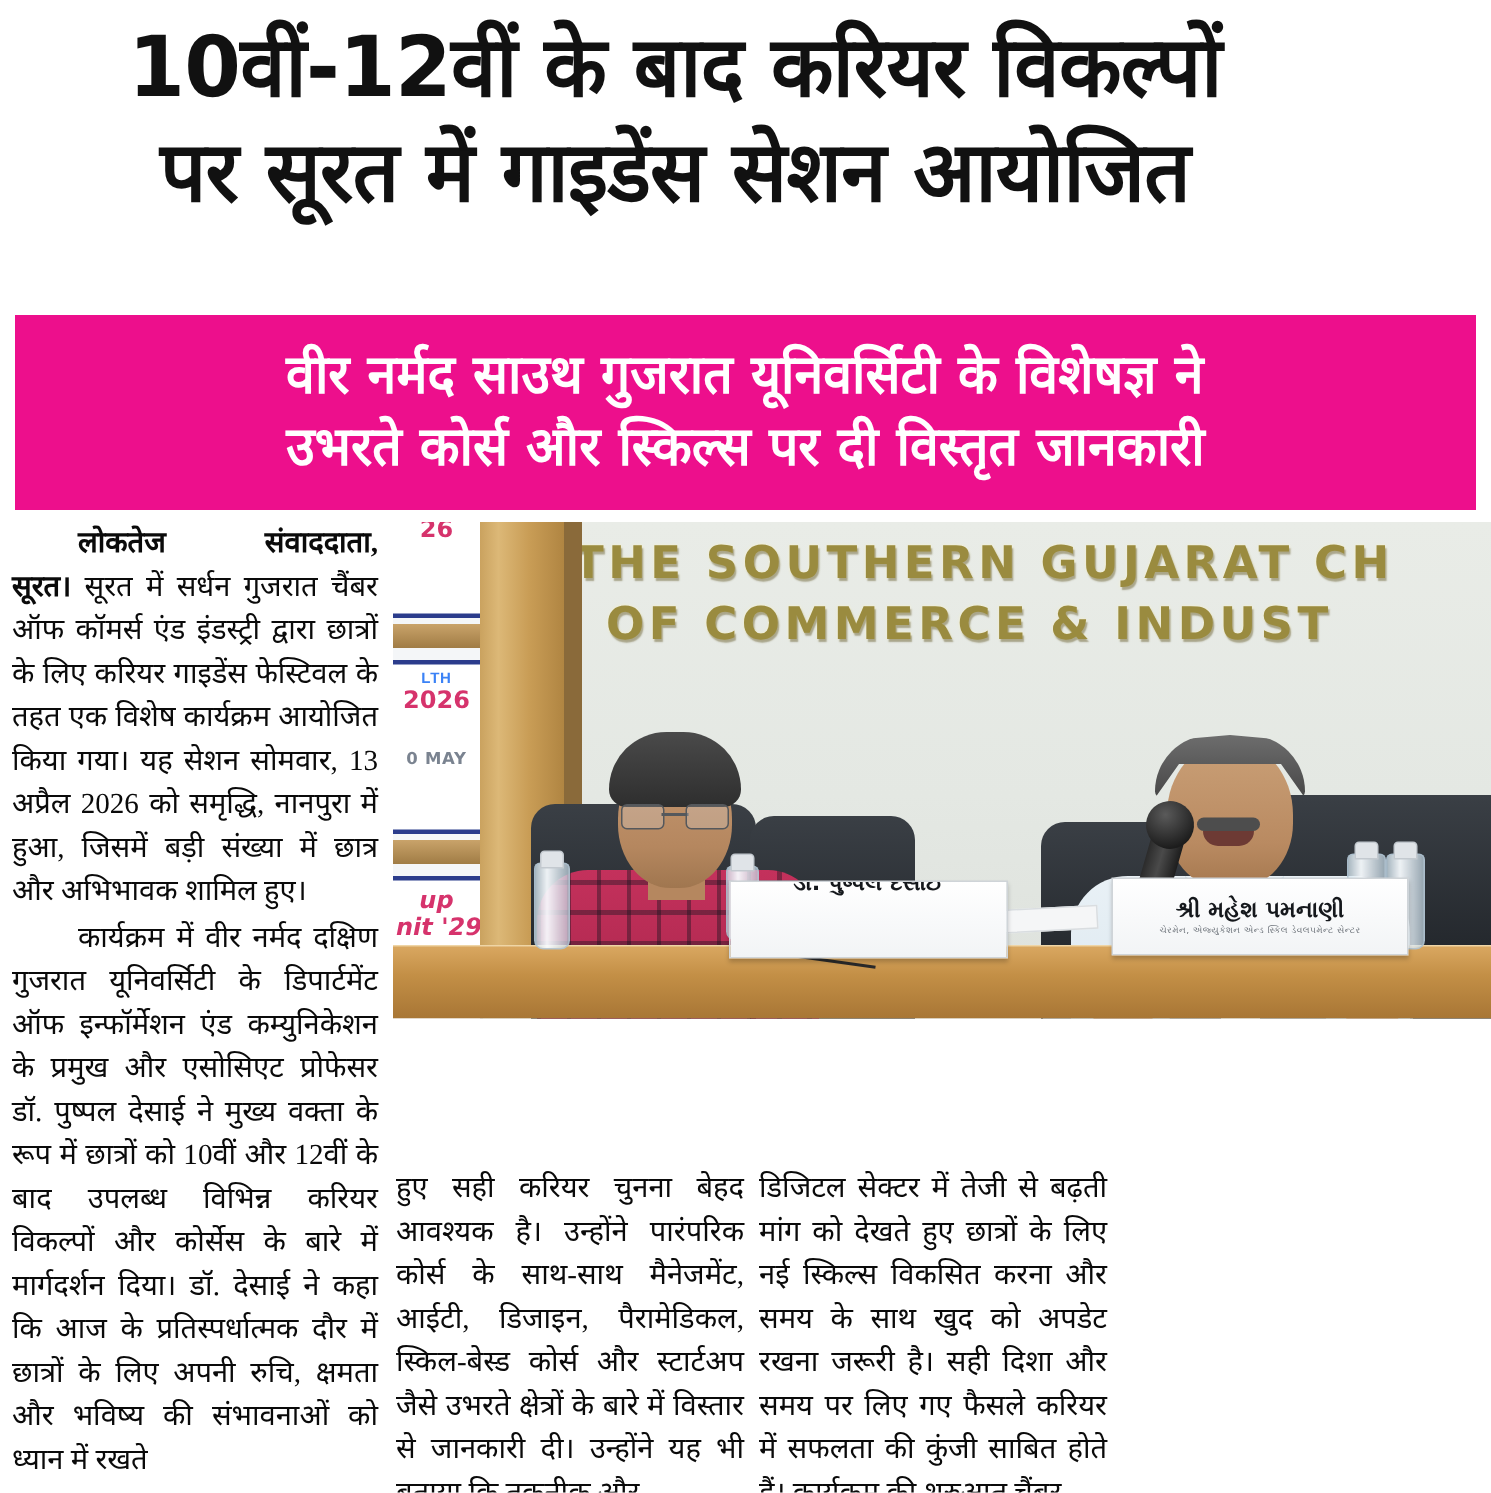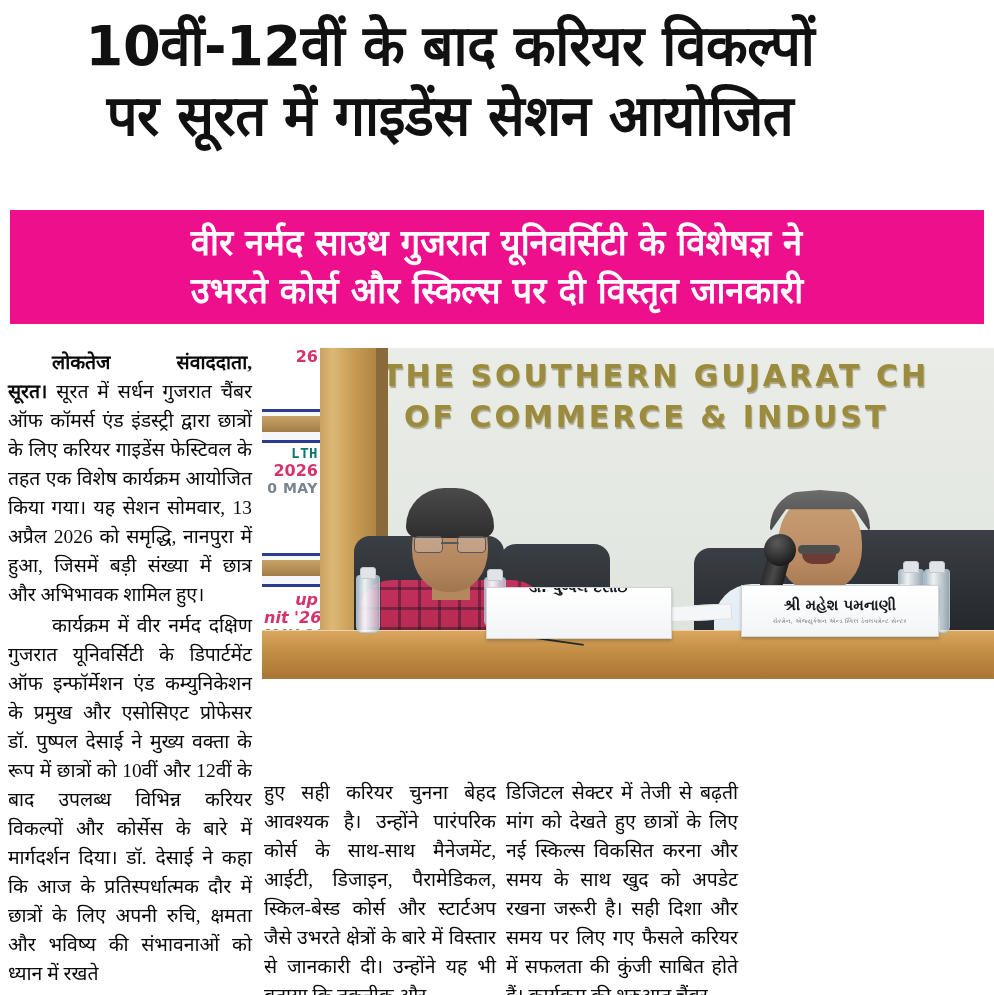--- a/index.html
+++ b/index.html
@@ -49,21 +49,21 @@
   .headline-line + .headline-line {
     margin-top: 14px;
   }
 
   
   .subhead-banner {
     position: absolute;
     left: 10px;
     top: 210px;
     width: 974px;
-    height: 114px;
+    height: 130px;
     background: #ED0F8C;
     box-sizing: border-box;
     display: flex;
     flex-direction: column;
     align-items: center;
     justify-content: center;
     padding: 4px 14px;
   }
   .subhead-line {
     font-family: "DejaVu Sans", "Liberation Sans", sans-serif;
@@ -161,38 +161,38 @@
     border-right: 2px solid #cfd4d8;
   }
   .bn {
     position: absolute;
     left: 0; width: 58px;
     background: #ffffff;
     border-top: 3px solid #2b3c8c;
     border-bottom: 3px solid #2b3c8c;
     box-sizing: border-box;
     padding: 4px 2px;
-    text-align: right;
+    text-align: center;
     overflow: hidden;
   }
   .bn .t1 {
-    font-family: Liberation Mono, monospace;
-    font-weight: 700; font-size: 14px; color: #0f766e;
+    font-family: Liberation Sans, sans-serif;
+    font-weight: 700; font-size: 10px; color: #3b82f6;
     letter-spacing: .5px; line-height: 1.1;
     white-space: nowrap;
   }
   .bn .t2 {
     font-family: "DejaVu Sans", "Liberation Sans", sans-serif;
     font-weight: 700; font-size: 16px; color: #d6336c;
     line-height: 1.1; white-space: nowrap;
   }
   .bn .t3 {
     font-family: "DejaVu Sans", "Liberation Sans", sans-serif;
-    font-weight: 700; font-size: 14px; color: #7a8390;
-    letter-spacing: .5px; white-space: nowrap;
+    font-weight: 700; font-size: 11px; color: #7a8390;
+    letter-spacing: .5px; white-space: nowrap; margin-top: 23px;
   }
   .bn-gap {
     position: absolute; left: 0; width: 58px; height: 16px;
     background: linear-gradient(180deg,#c9a36a,#a07c45);
   }
 
   
   .pillar {
     position: absolute;
     left: 58px; top: 0; width: 56px; height: 320px;
@@ -438,21 +438,21 @@
         </div>
         <div class="bn-gap" style="top:68px;"></div>
         <div class="bn" style="top:92px;height:116px;">
           <div class="t1">LTH</div>
           <div class="t2">2026</div>
           <div class="t3">0 MAY</div>
         </div>
         <div class="bn-gap" style="top:212px;"></div>
         <div class="bn" style="top:236px;height:112px;font-style:italic;">
           <div class="t2">up</div>
-          <div class="t2">nit '26</div>
+          <div class="t2">nit '29</div>
           <div class="t3">MAY 2025</div>
         </div>
         <div class="bn-gap" style="top:352px;"></div>
       </div>
 
       <div class="pillar"></div>
       <div class="pillar-dark"></div>
 
       <div class="chair c1"></div>
       <div class="chair c2"></div>

